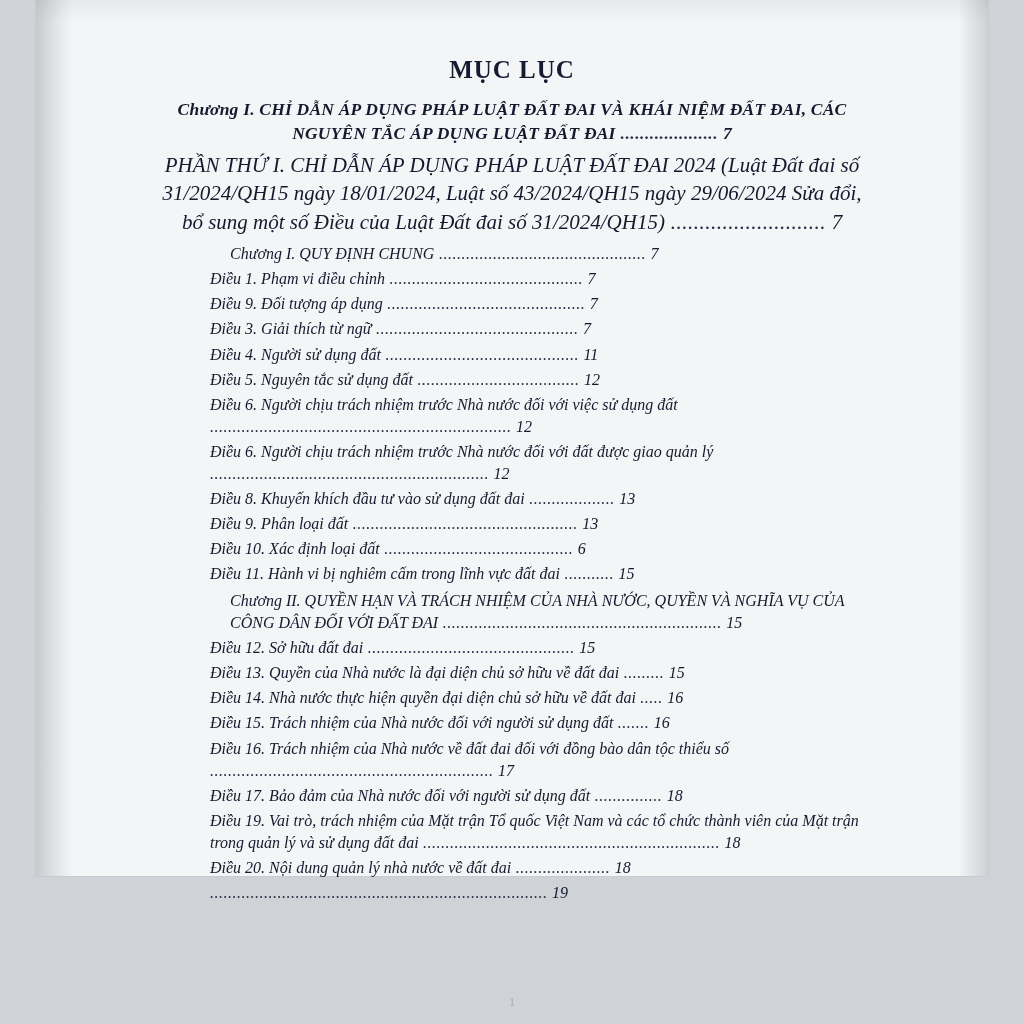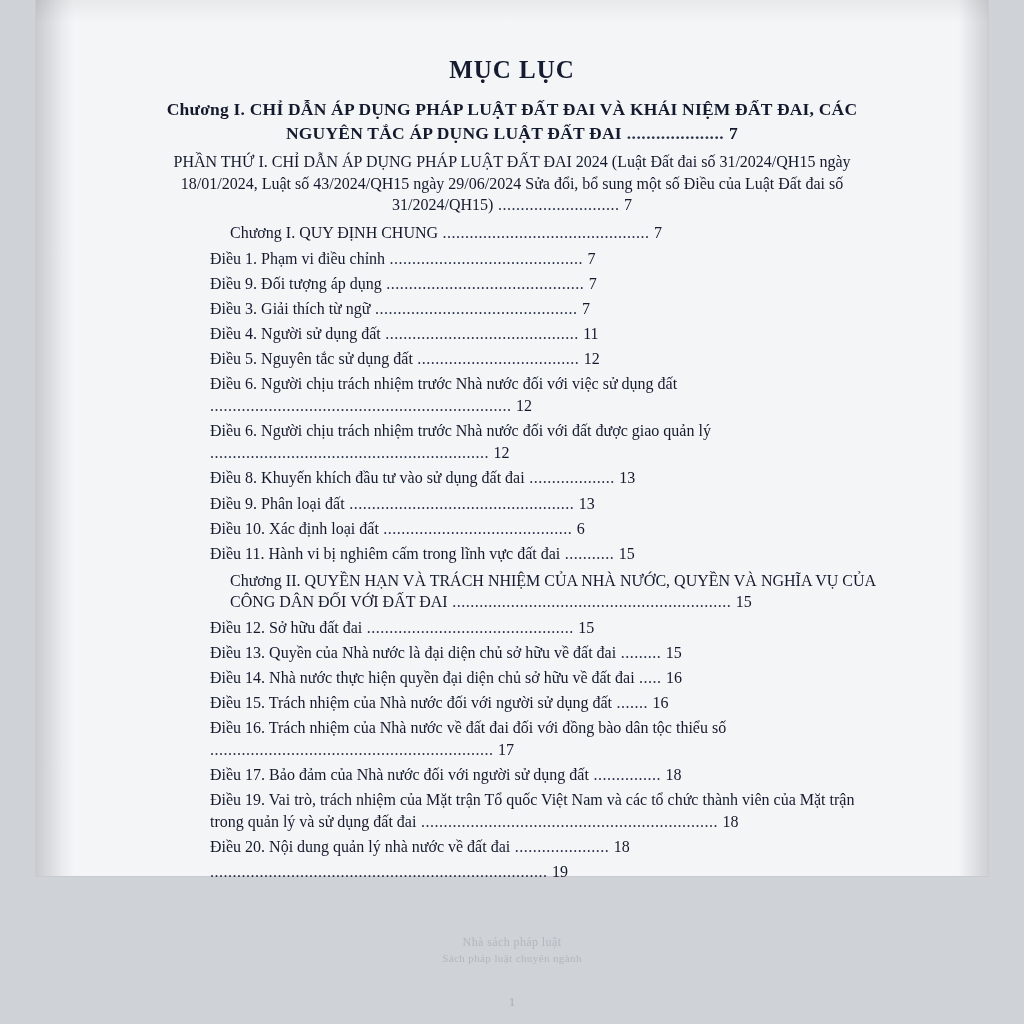--- a/index.html
+++ b/index.html
@@ -38,20 +38,21 @@
     text-align: center;
     font-size: 25px;
     font-weight: bold;
     letter-spacing: 1px;
     margin-top: 56px;
     color: #151b30;
   }
   .toc-body {
     margin: 14px 0 0 0;
     padding: 0 108px 0 108px;
+    font-style: italic;
   }
   .entry {
     display: block;
     position: relative;
     margin-bottom: 2px;
     line-height: 1.32;
   }
   .txt {
     display: inline;
   }
@@ -70,21 +71,21 @@
     font-weight: bold;
     font-size: 17.5px;
     text-align: center;
     letter-spacing: 0.2px;
     margin: 6px 0 5px 0;
     padding: 0 4px;
     line-height: 1.36;
   }
   
   .lvl-part {
-    font-size: 16px;
+    font-size: 21px;
     text-align: center;
     margin: 3px 18px 6px 18px;
     line-height: 1.37;
   }
   
   .lvl-section {
     font-size: 16px;
     margin: 5px 0 4px 86px;
     text-indent: 0;
     line-height: 1.34;
@@ -163,21 +164,17 @@
           <div class="entry lvl-article"><span class="txt">Điều 13. Quyền của Nhà nước là đại diện chủ sở hữu về đất đai</span><span class="leader"> ......... </span><span class="pg">15</span></div>
           <div class="entry lvl-article"><span class="txt">Điều 14. Nhà nước thực hiện quyền đại diện chủ sở hữu về đất đai</span><span class="leader"> ..... </span><span class="pg">16</span></div>
           <div class="entry lvl-article"><span class="txt">Điều 15. Trách nhiệm của Nhà nước đối với người sử dụng đất</span><span class="leader"> ....... </span><span class="pg">16</span></div>
           <div class="entry lvl-article"><span class="txt">Điều 16. Trách nhiệm của Nhà nước về đất đai đối với đồng bào dân tộc thiểu số</span><span class="leader"> ............................................................... </span><span class="pg">17</span></div>
           <div class="entry lvl-article"><span class="txt">Điều 17. Bảo đảm của Nhà nước đối với người sử dụng đất</span><span class="leader"> ............... </span><span class="pg">18</span></div>
           <div class="entry lvl-article"><span class="txt">Điều 19. Vai trò, trách nhiệm của Mặt trận Tổ quốc Việt Nam và các tổ chức thành viên của Mặt trận trong quản lý và sử dụng đất đai</span><span class="leader"> .................................................................. </span><span class="pg">18</span></div>
           <div class="entry lvl-article"><span class="txt">Điều 20. Nội dung quản lý nhà nước về đất đai</span><span class="leader"> ..................... </span><span class="pg">18</span></div>
           <div class="entry lvl-article"><span class="txt"></span><span class="leader"> ........................................................................... </span><span class="pg">19</span></div>
         </div>
     </div>
-    <div class="watermark">
-      <span>Nhà sách pháp luật</span>
-      <span class="w2">Sách pháp luật chuyên ngành</span>
-    </div>
     <div class="folio">1</div>
   </div>
   <div class="page-shadow-left"></div>
   <div class="page-shadow-right"></div>
 </div>
 
 </body></html>

